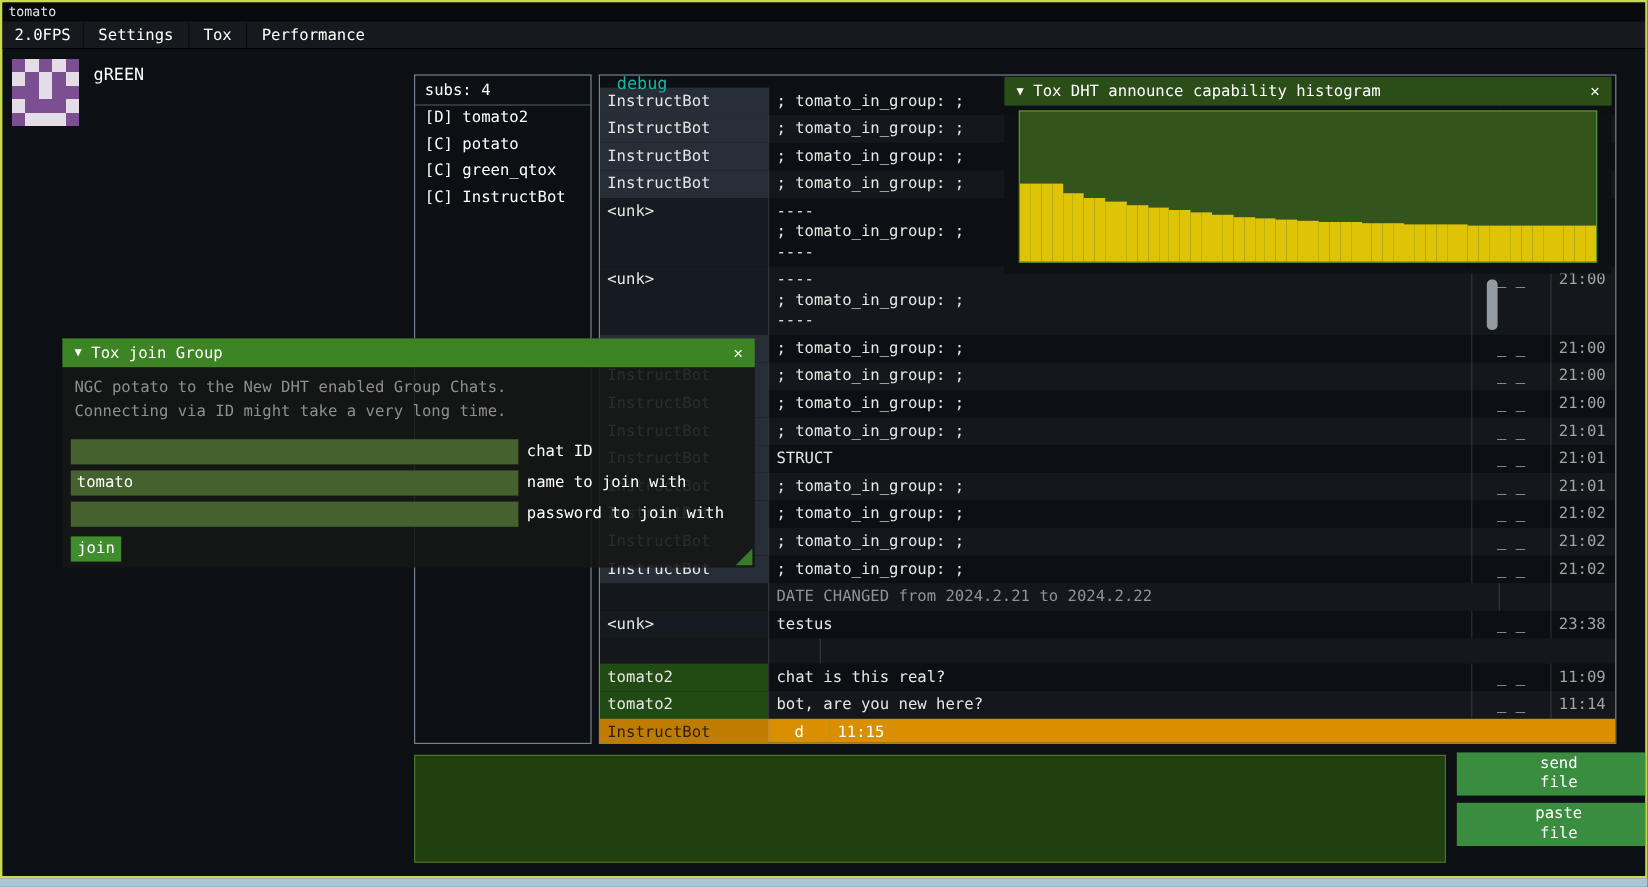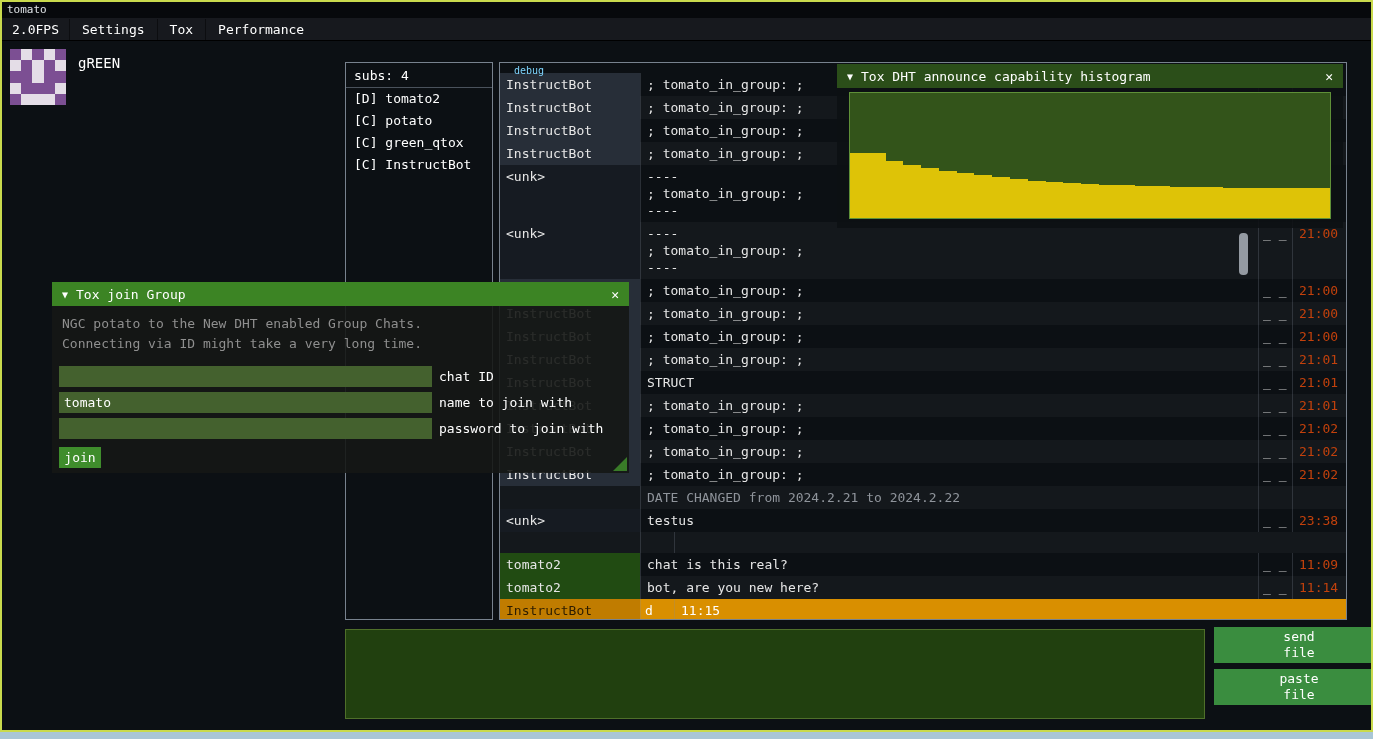--- a/index.html
+++ b/index.html
@@ -20,34 +20,34 @@
   .group-row { display:flex; align-items:flex-start; margin-bottom:3px; padding:1px; }
   .group-row.selected { background:#2e4b1d; }
   .avatar { display:block; margin:2px; line-height:0; }
   .group-name { margin-left:10px; margin-top:8px; font-size:14px; color:#fff; }
 
   .members-panel { position:absolute; left:343px; top:60px; width:148px; height:558px; border:1px solid #78828e; }
   .subs { padding:5px 8px 4px 8px; font-size:13px; color:#fff; border-bottom:1px solid #4a525c; }
   .member { padding:2px 8px; font-size:13px; color:#fff; line-height:18px; }
 
   .chat-panel { position:absolute; left:497px; top:60px; width:848px; height:558px; border:1px solid #78828e; overflow:hidden; }
-  .chat-tab { position:absolute; left:14px; top:1px; font-size:10px; color:#7dd3fc; height:13px; line-height:13px; z-index:2; }
+  .chat-tab { position:absolute; left:14px; top:1px; font-size:14px; color:#14b8a6; height:13px; line-height:13px; z-index:2; }
   .chat-rows { position:absolute; left:0; top:10px; right:0; }
   .crow { display:flex; align-items:stretch; min-height:23px; }
   .crow.sys { min-height:21px; }
   .crow.alt { background:rgba(255,255,255,.035); }
   .cell { padding:3px 6px; font-size:13px; line-height:17px; color:#e6e6e6; }
   .nm { flex:0 0 140px; width:140px; overflow:hidden; white-space:nowrap; }
   .nm-bot { background:#272e38; }
   .nm-unk { background:#161b22; }
   .nm-self { background:#214b12; }
   .msg { flex:1 1 auto; border-left:1px solid rgba(130,140,155,.25); overflow:hidden; }
   .sysmsg { color:#8f949b; }
-  .marks { flex:0 0 34px; border-left:1px solid rgba(130,140,155,.25); color:#c8c8c8; padding:3px 4px; white-space:nowrap; }
-  .time { flex:0 0 54px; border-left:1px solid rgba(130,140,155,.25); color:#c2410c; white-space:nowrap; }
+  .marks { flex:0 0 34px; border-left:1px solid rgba(130,140,155,.25); color:#c8c8c8; padding:3px 21px; white-space:nowrap; }
+  .time { flex:0 0 54px; border-left:1px solid rgba(130,140,155,.25); color:#a3a3a3; white-space:nowrap; }
   .crow.hl { background:#d98f00; }
   .crow.hl .cell { color:#fff; }
   .crow.hl .nm { background:#c07c00; color:#2d1d00; }
   .scroll-thumb { position:absolute; left:739px; top:170px; width:9px; height:42px; background:#949aa2; border-radius:4px; z-index:3; }
 
   .composer { position:absolute; left:343px; top:627px; width:860px; height:90px;
               background:#21400f; border:1px solid #4f6f2a; cursor:text; }
   .filebtn { position:absolute; left:1212px; width:170px; height:36px; background:#3a8d3f; border:none;
              color:#fff; font-family:inherit; font-size:13px; line-height:16px; text-align:center;
              white-space:pre-line; padding:2px 0; cursor:pointer; }

